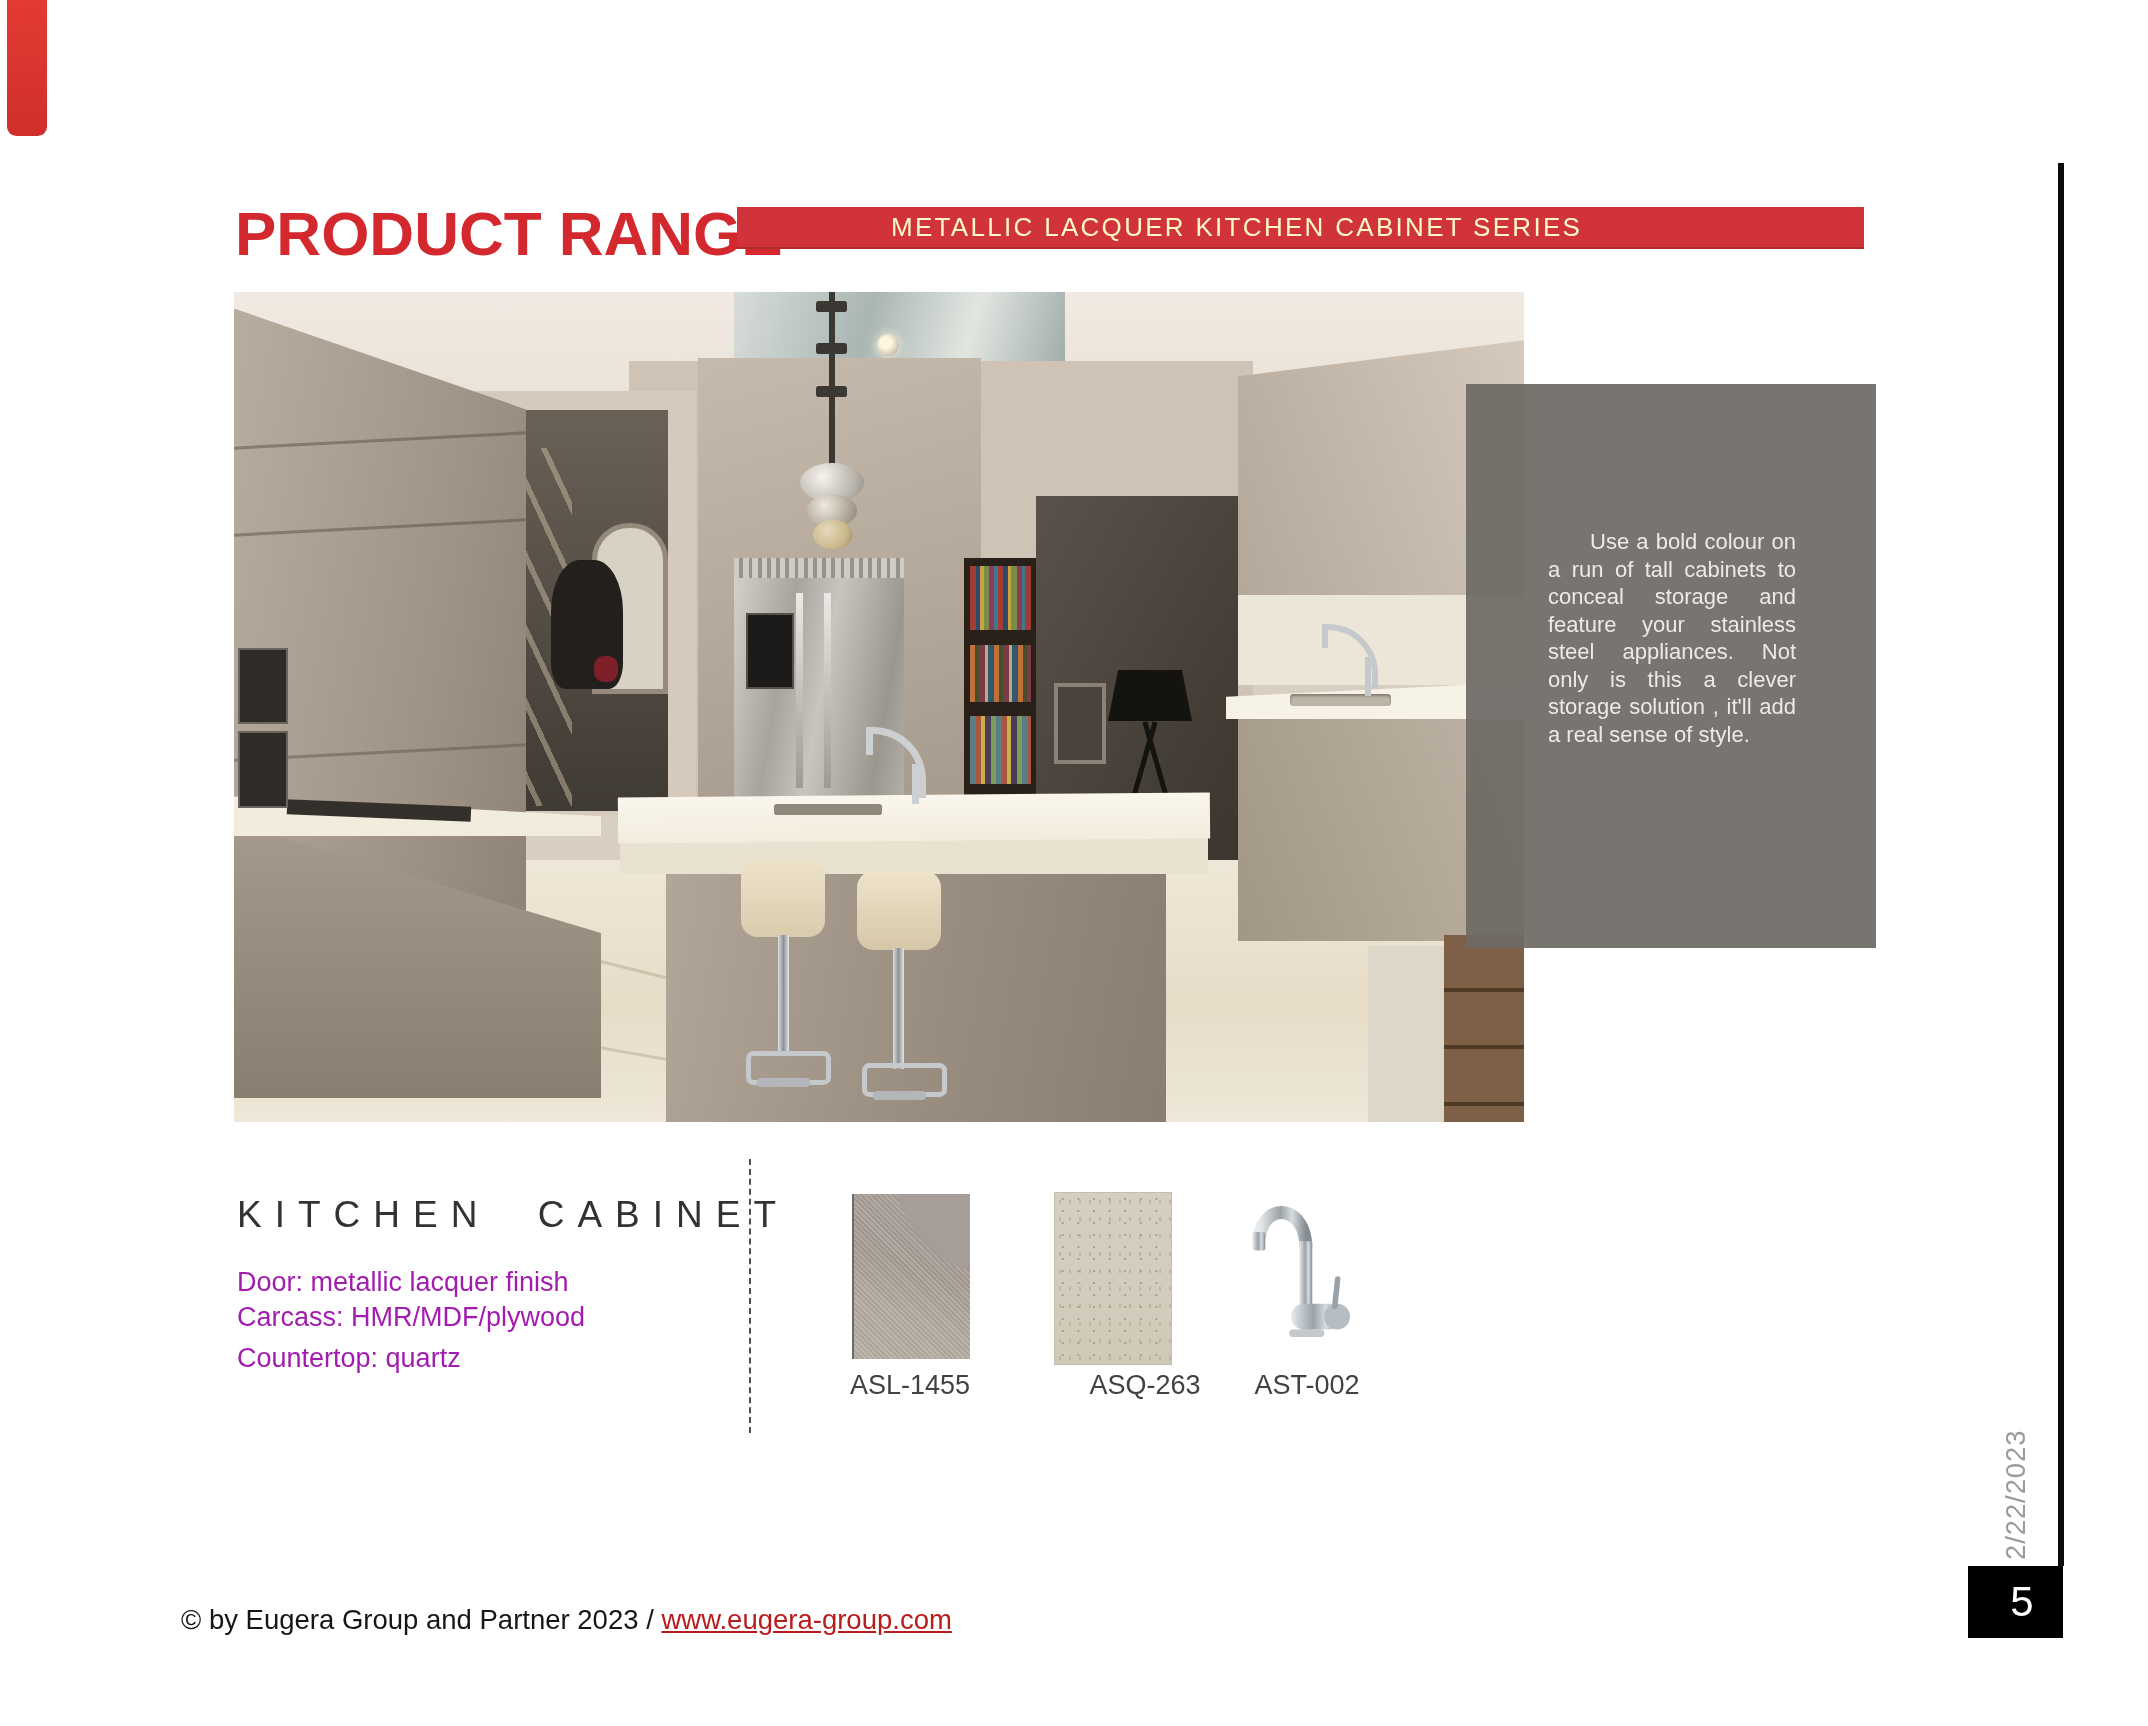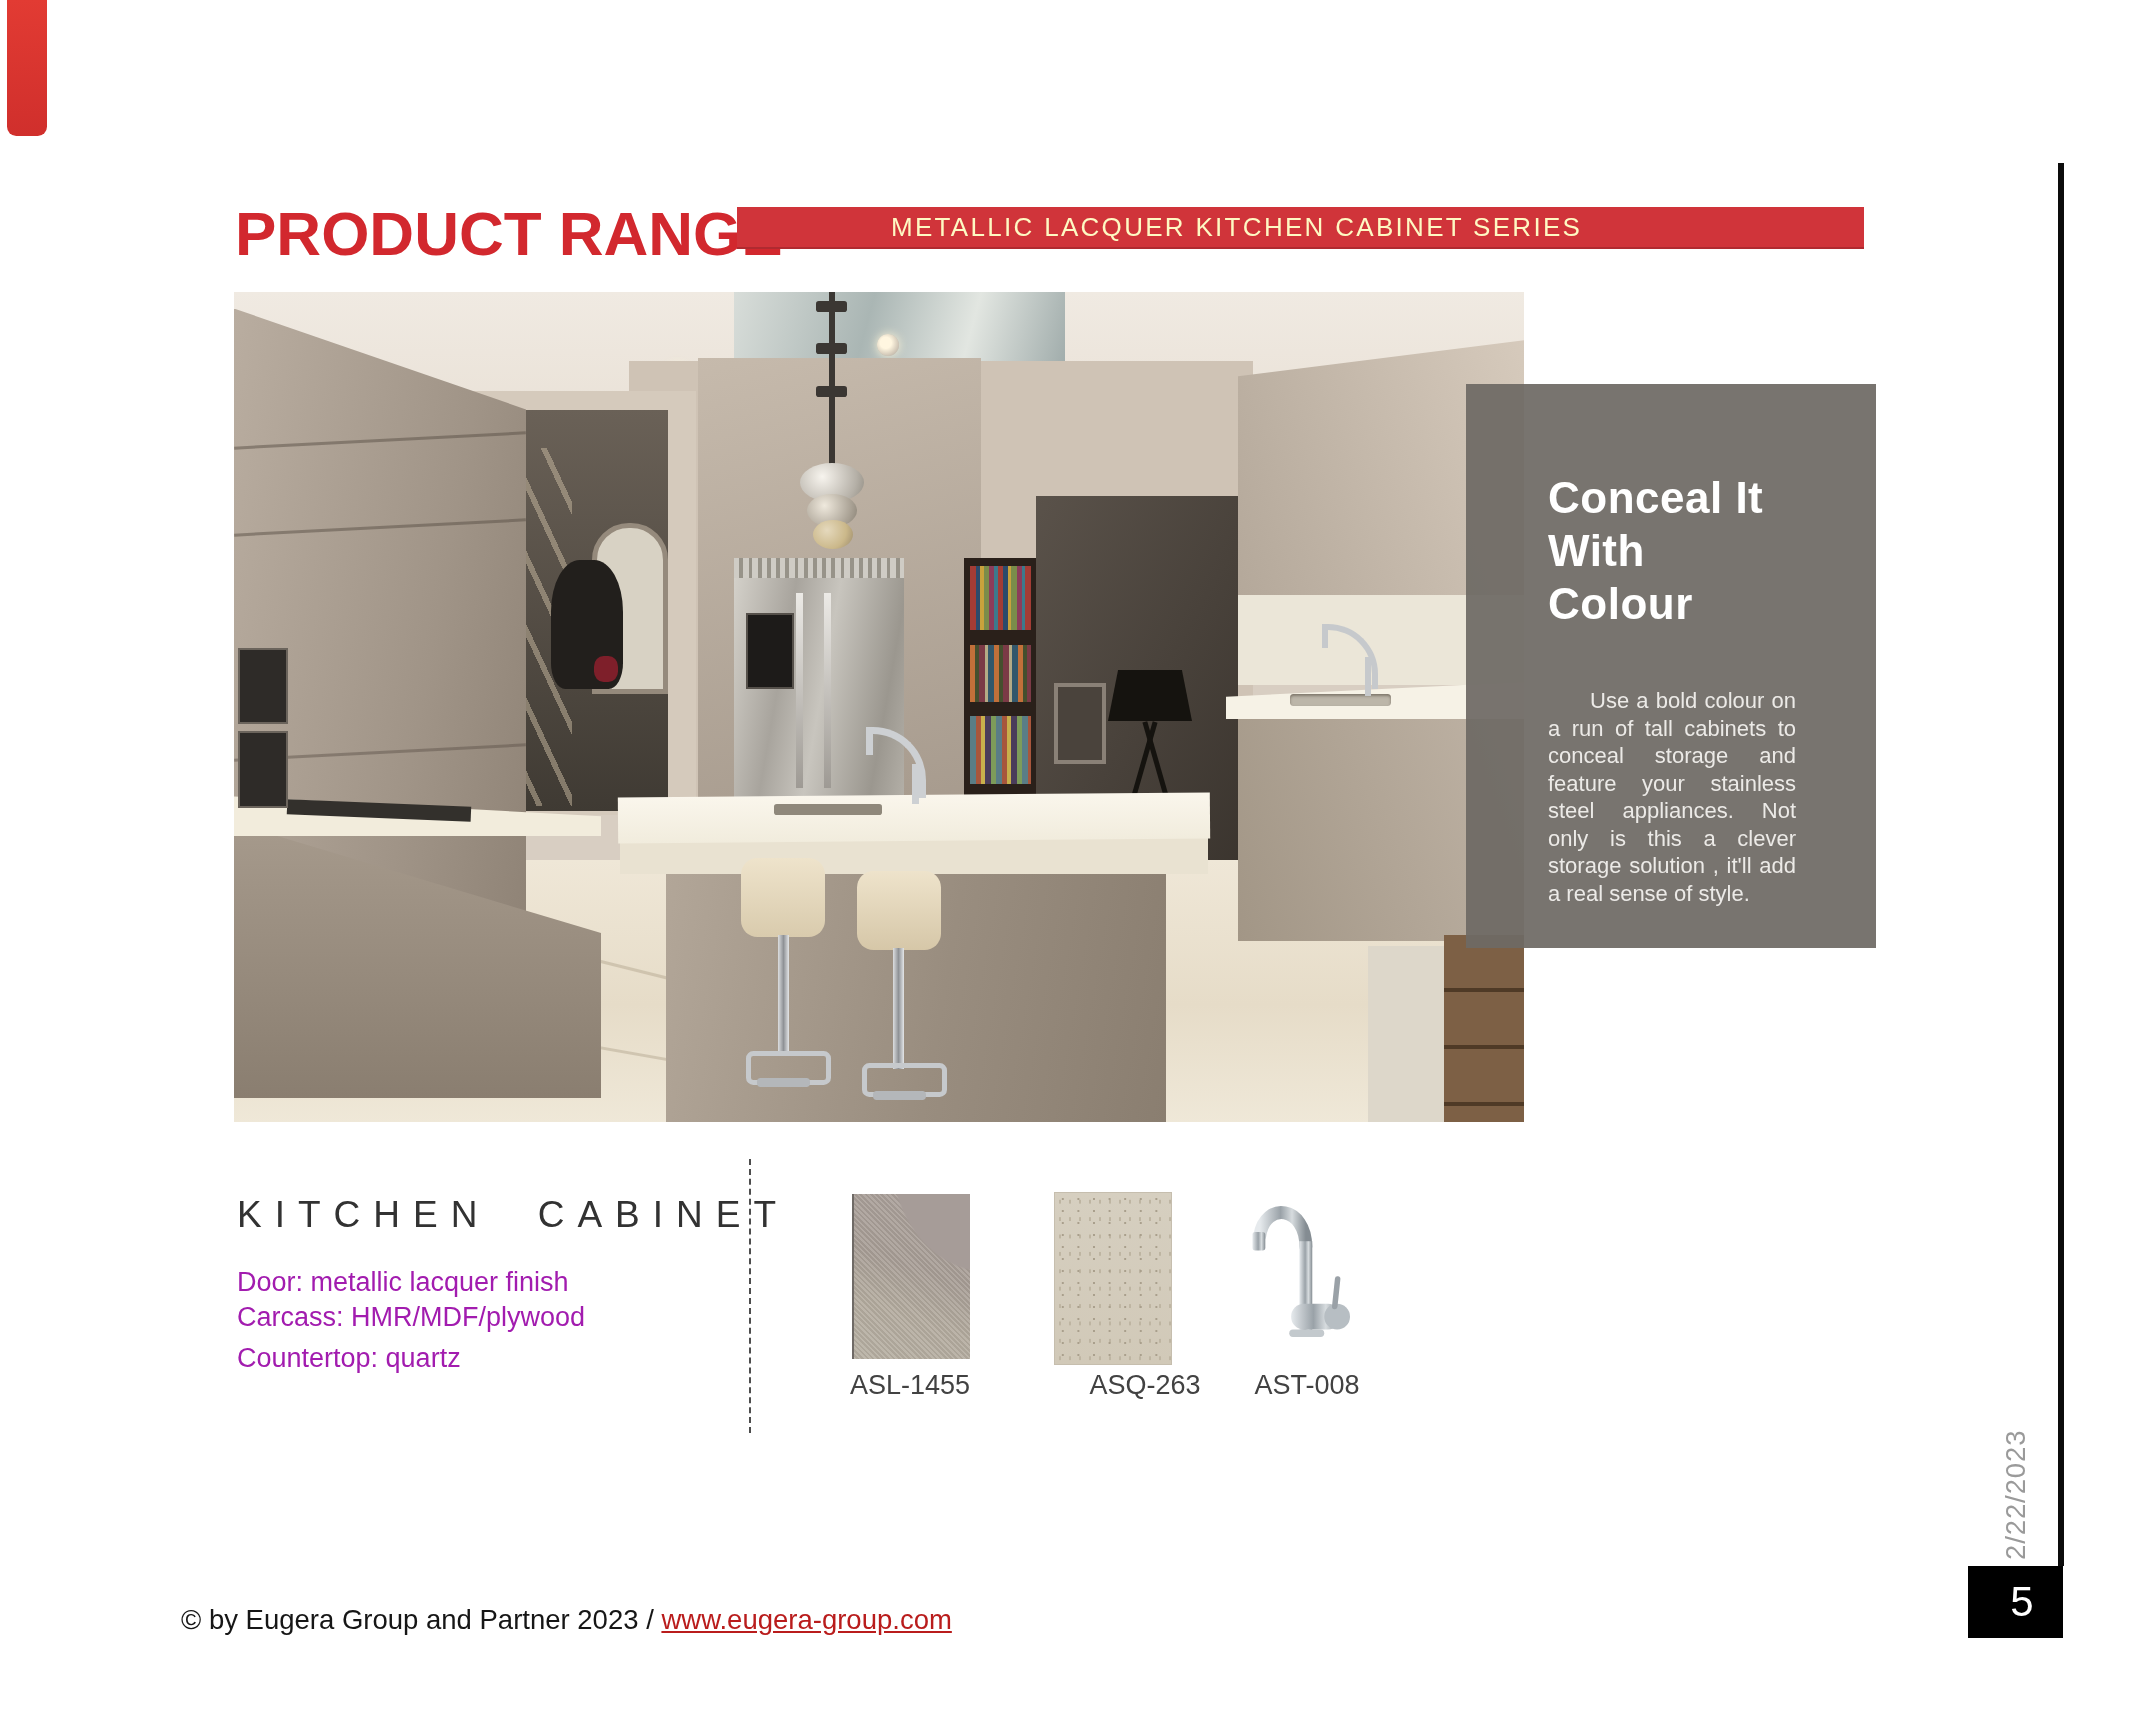--- a/index.html
+++ b/index.html
@@ -161,22 +161,20 @@
     <div class="p" style="left:595px;top:0;width:5.5px;height:176px;background:#3b3733;"></div>
     <div class="p" style="left:582px;top:9.2px;width:31px;height:11px;background:#3b3733;border-radius:2.8px;"></div>
     <div class="p" style="left:582px;top:51px;width:31px;height:11px;background:#3b3733;border-radius:2.8px;"></div>
     <div class="p" style="left:582px;top:94px;width:31px;height:11px;background:#3b3733;border-radius:2.8px;"></div>
     <div class="p" style="left:566px;top:171px;width:64px;height:39px;border-radius:50%;background:radial-gradient(circle at 35% 35%,#f7f4ee,#b5b0a7 70%,#8f8a80);"></div>
     <div class="p" style="left:573px;top:202px;width:50px;height:33px;border-radius:50%;background:radial-gradient(circle at 35% 35%,#efe9dd,#a8a093 70%,#857d70);"></div>
     <div class="p" style="left:579px;top:228px;width:40px;height:29px;border-radius:50%;background:radial-gradient(circle at 35% 35%,#e5d9bd,#cbb88a 60%,#97876a);"></div>
   </div>
 
   <div class="abs overlay">
-    <h2><span>Conceal It</span><br>
-    <span>With Colour</span></h2>
     <p>Use a bold colour on a run of tall cabinets to conceal storage and feature your stainless steel appliances. Not only is this a clever storage solution , it'll add a real sense of style.</p>
   </div>
 
   <div class="abs sec-title">KITCHEN CABINET</div>
   <div class="abs spec" style="left:237px;top:1267px;">Door: metallic lacquer finish</div>
   <div class="abs spec" style="left:237px;top:1302px;">Carcass: HMR/MDF/plywood</div>
   <div class="abs spec" style="left:237px;top:1343px;">Countertop: quartz</div>
 
   <div class="abs divider"></div>
 
@@ -194,21 +192,21 @@
     <path d="M66,66 C66,22 22,16 16,54" fill="none" stroke="url(#chrome)" stroke-width="14" stroke-linecap="round"></path>
     <rect x="8" y="50" width="14" height="20" rx="3" fill="url(#chrome)"></rect>
     <rect x="59" y="60" width="14" height="100" fill="url(#chrome)"></rect>
     <rect x="50" y="128" width="54" height="28" rx="14" fill="url(#chrome)"></rect>
     <circle cx="100" cy="142" r="14" fill="#b7bec3"></circle>
     <rect x="96" y="98" width="6" height="36" rx="3" fill="#9aa1a7" transform="rotate(6 99 116)"></rect>
     <rect x="48" y="156" width="38" height="8" rx="4" fill="#c3c9cd"></rect>
   </svg>
   <div class="abs swlabel" style="left:823px;">ASL-1455</div>
   <div class="abs swlabel" style="left:1058px;">ASQ-263</div>
-  <div class="abs swlabel" style="left:1220px;">AST-008</div>
+  <div class="abs swlabel" style="left:1220px;">AST-002</div>
 
   <div class="abs vline"></div>
   <div class="abs date">2/22/2023</div>
   <div class="abs pagebox">
     <span>5</span>
   </div>
 
   <div class="abs footer">
     <span>© by Eugera Group and Partner 2023 / </span><a href="#">www.eugera-group.com</a>
   </div>

